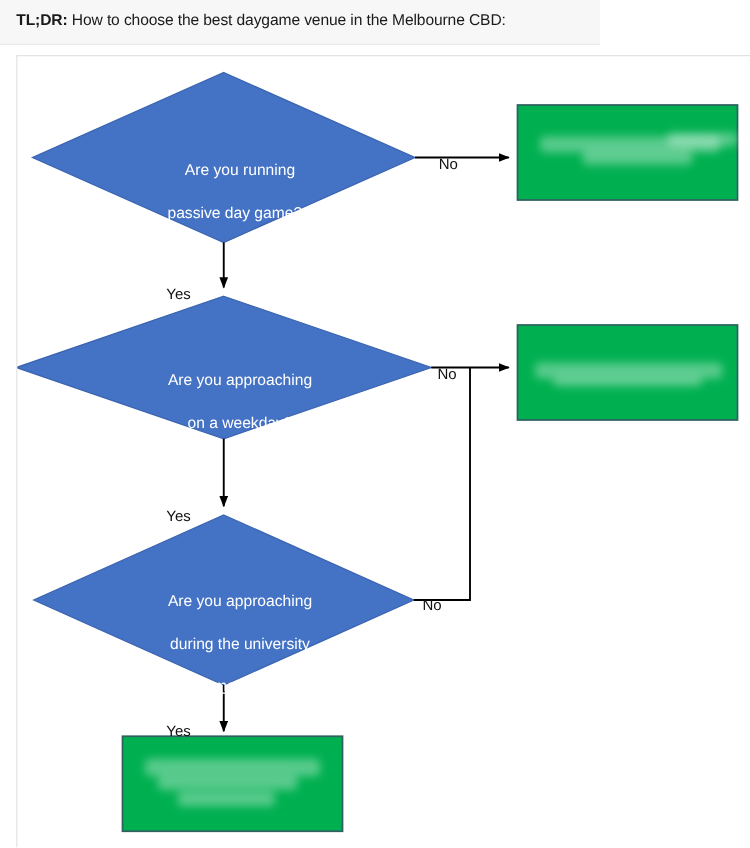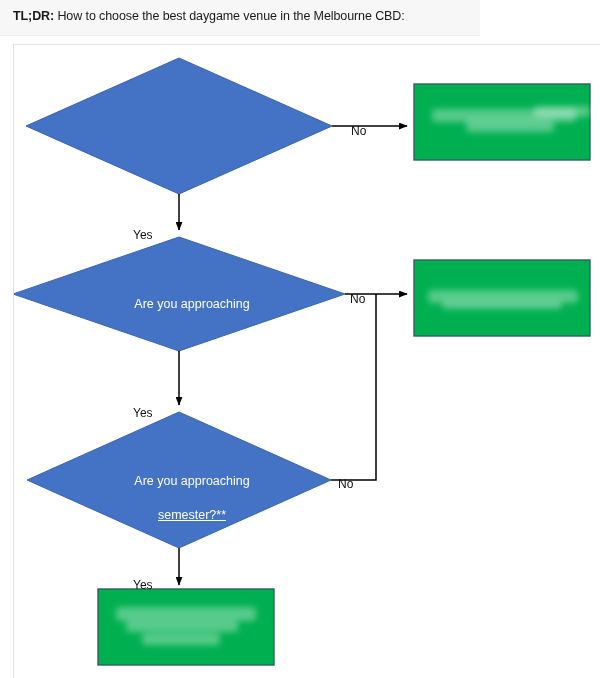--- a/index.html
+++ b/index.html
@@ -130,27 +130,33 @@
      d3 --&gt;
     <path d="M178,350 L178,404" stroke="#000000" stroke-width="1.5" fill="none" marker-end="url(#arrowhead)"></path>
 
      joins the d2-No line (elbow up at x=375) --&gt;
     <path d="M330,479 L375,479 L375,293" stroke="#000000" stroke-width="1.5" fill="none"></path>
 
      g3 --&gt;
     <path d="M178,547 L178,584" stroke="#000000" stroke-width="1.5" fill="none" marker-end="url(#arrowhead)"></path>
   </svg>
 
+  <div class="node-label" style="left:44px; top:66px; width:268px;">
+    <div>Are you running</div>
+    <div>passive day game? *</div>
+  </div>
 
   <div class="node-label" style="left:44px; top:234px; width:268px;">
     <div>Are you approaching</div>
+    <div>on a weekday?</div>
   </div>
 
   <div class="node-label" style="left:44px; top:411px; width:268px;">
     <div>Are you approaching</div>
+    <div>during the university</div>
     <div class="underline">semester?**</div>
   </div>
 
   <span class="edge-label" style="left:337px; top:55px;">No</span>
 
   <span class="edge-label" style="left:119px; top:159px;">Yes</span>
 
   <span class="edge-label" style="left:336px; top:223px;">No</span>
 
   <span class="edge-label" style="left:119px; top:337px;">Yes</span>

